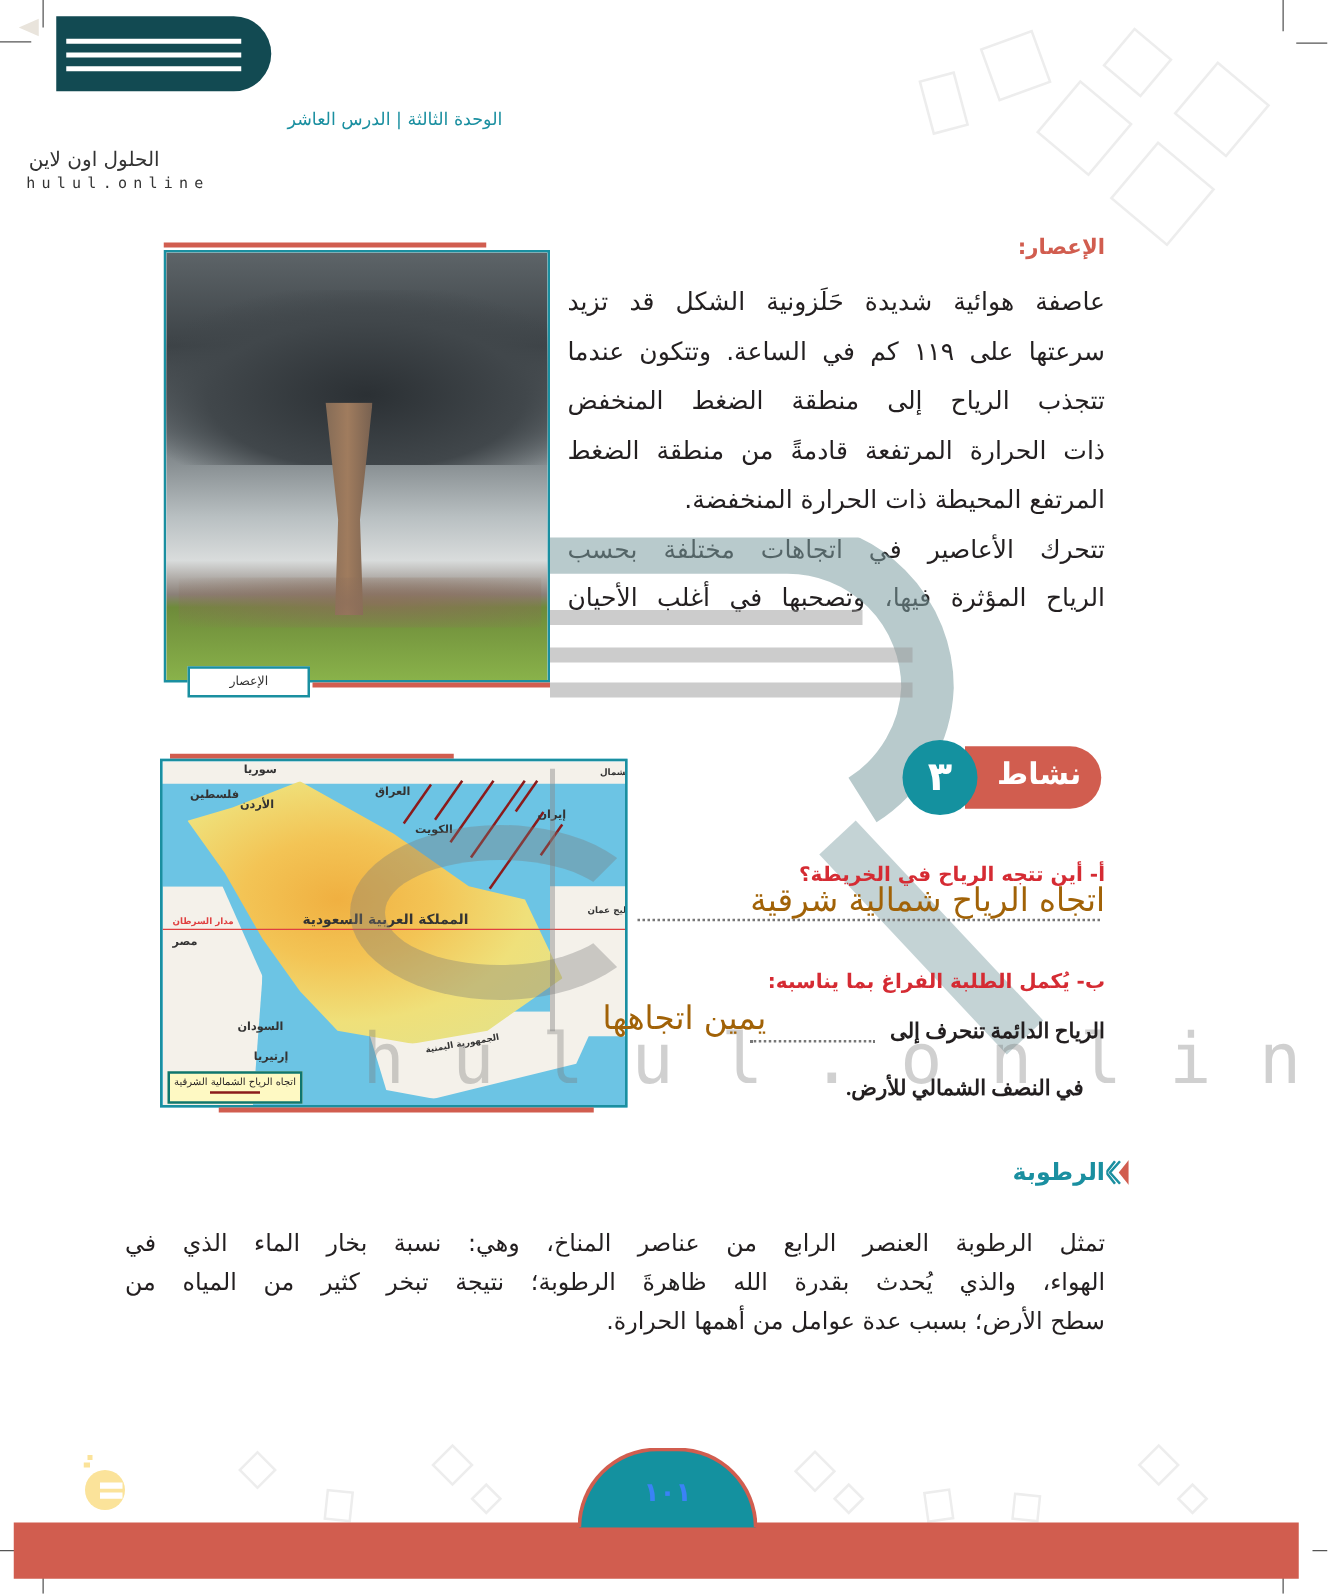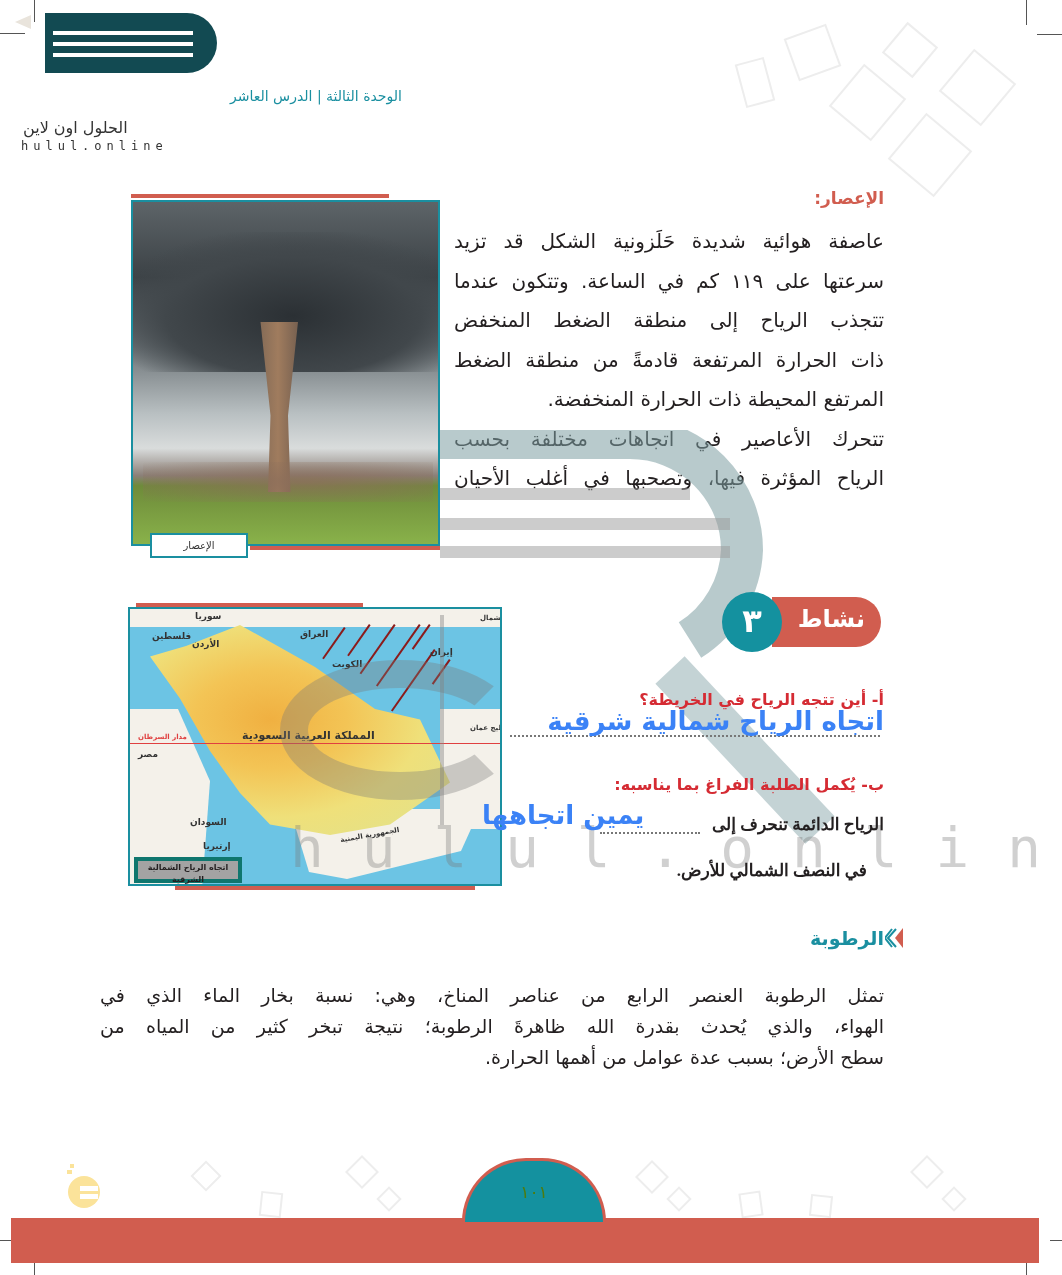--- a/index.html
+++ b/index.html
@@ -39,47 +39,47 @@
   .para { position: absolute; right: 178px; width: 430px; font-size: 20px; line-height: 39.5px; color: #231f20; }
   .para p { white-space: nowrap; text-align: justify; text-align-last: justify; }
 
   
   .map-frame { position: absolute; left: 128px; top: 607px; width: 374px; height: 279px; border: 2px solid #1a8fa0; overflow: hidden; background: #6cc4e4; }
   .map-land-white { position: absolute; background: #f4f1ea; }
   .map-saudi { position: absolute; left: 20px; top: 16px; width: 300px; height: 210px; background: radial-gradient(ellipse at 40% 45%, #f0b041 0%, #f3c455 30%, #efe07a 60%, #dfe28e 100%); clip-path: polygon(30% 0, 55% 20%, 75% 40%, 90% 45%, 100% 75%, 80% 95%, 60% 100%, 40% 95%, 30% 80%, 20% 60%, 10% 35%, 0 15%, 12% 10%); }
   .map-label { position: absolute; font-size: 9px; color: #333; direction: rtl; white-space: nowrap; font-weight: bold; }
   .map-tropic { position: absolute; left: 0; right: 0; top: 134px; height: 1px; background: #e04040; }
   .map-arrow { position: absolute; height: 1.5px; background: #8b1b1b; transform-origin: left center; }
-  .map-legend { position: absolute; left: 4px; top: 248px; width: 108px; height: 26px; background: #a3a3a3; border: 4px solid #0f766e; font-size: 8px; font-weight: bold; text-align: center; direction: rtl; line-height: 12px; padding-top: 1px; }
+  .map-legend { position: absolute; left: 4px; top: 248px; width: 108px; height: 26px; background: #fef9c3; border: 2px solid #0f766e; font-size: 8px; font-weight: normal; text-align: center; direction: rtl; line-height: 12px; padding-top: 1px; }
   .map-legend-arrow { display: block; margin: 1px auto 0; width: 40px; height: 2px; background: #8b1b1b; }
 
   
   .activity-badge { position: absolute; left: 772px; top: 597px; width: 109px; height: 50px; background: #d15d4f; border-radius: 0 25px 25px 0; }
   .activity-label { position: absolute; right: 16px; top: 8px; font-size: 24px; font-weight: bold; color: #ffffff; direction: rtl; }
   .activity-num { position: absolute; left: 722px; top: 592px; width: 60px; height: 60px; border-radius: 50%; background: #14919f; color: #fff; font-size: 32px; font-weight: bold; text-align: center; line-height: 58px; }
 
   .q-label { position: absolute; font-size: 16px; font-weight: bold; color: #d52b33; direction: rtl; white-space: nowrap; }
-  .answer { position: absolute; font-size: 26px; font-weight: bold; color: #3b82f6; direction: rtl; white-space: nowrap; }
+  .answer { position: absolute; font-size: 26px; font-weight: normal; color: #a16207; direction: rtl; white-space: nowrap; }
   .dots { position: absolute; border-bottom: 2px dotted #777; height: 2px; }
   .q-text { position: absolute; font-size: 17px; font-weight: bold; color: #231f20; direction: rtl; white-space: nowrap; font-family: Liberation Serif, serif; }
 
   
   .heading-h { position: absolute; right: 178px; top: 927px; font-size: 19px; font-weight: bold; color: #1a8fa0; direction: rtl; white-space: nowrap; }
   .heading-chev { position: absolute; left: 885px; top: 928px; width: 18px; height: 20px; }
   .hum-para { position: absolute; right: 178px; width: 784px; top: 980px; font-size: 19px; line-height: 31px; color: #231f20; direction: rtl; }
   .hum-para p { white-space: nowrap; }
   .hum-para p.just { text-align: justify; text-align-last: justify; }
 
   
   .wm { position: absolute; pointer-events: none; }
 
   
   .footer-bar { position: absolute; left: 11px; top: 1218px; width: 1028px; height: 45px; background: #d15d4f; }
   .page-tab { position: absolute; left: 462px; top: 1158px; width: 144px; height: 64px; background: #14919f; border: 3px solid #d15d4f; border-bottom: none; border-radius: 72px 72px 0 0; }
-  .page-num { position: absolute; left: 462px; top: 1182px; width: 144px; text-align: center; color: #4d7c0f; font-size: 17px; font-weight: normal; }
+  .page-num { position: absolute; left: 462px; top: 1182px; width: 144px; text-align: center; color: #3b82f6; font-size: 21px; font-weight: bold; }
   .side-icon { position: absolute; left: 62px; top: 1160px; width: 40px; height: 50px; }
 </style>
 </head>
 <body>
 
 <div class="bg-deco">
   <div class="deco-sq" style="left:790px;top:30px;width:45px;height:45px;transform:rotate(-20deg);"></div>
   <div class="deco-sq" style="left:890px;top:30px;width:40px;height:40px;transform:rotate(40deg);"></div>
   <div class="deco-sq" style="left:840px;top:75px;width:55px;height:55px;transform:rotate(40deg);"></div>
   <div class="deco-sq" style="left:950px;top:60px;width:55px;height:55px;transform:rotate(40deg);"></div>

